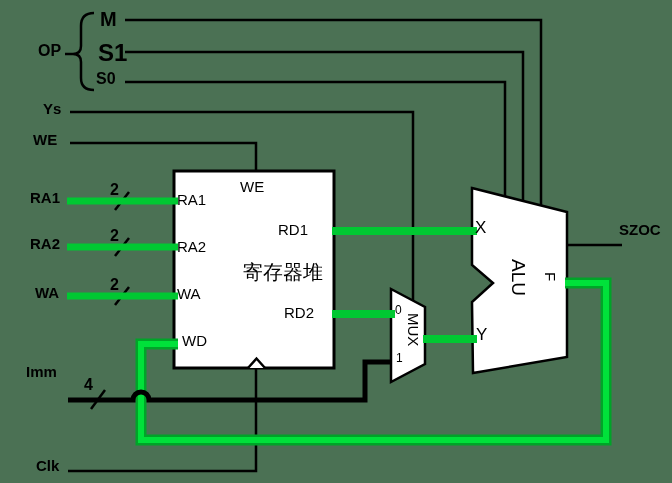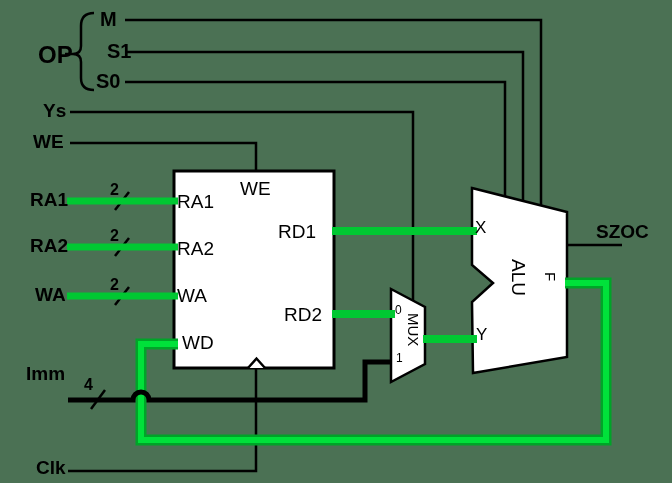--- a/index.html
+++ b/index.html
@@ -7,21 +7,21 @@
     position:relative;
     width:672px;height:483px;
     background:#4B7154;
     overflow:hidden;
     font-family:"Liberation Sans", sans-serif;
   }
   .canvas svg{position:absolute;left:0;top:0;}
   .lbl{
     position:absolute;
     color:#000;
-    font-size:19px;
+    font-size:15px;
     line-height:1.1;
     white-space:nowrap;
     font-family:"Liberation Sans", sans-serif;
   }
   .b{font-weight:bold;}
   .sm{font-size:12px;}
   .busnum{font-size:16px;font-weight:bold;}
   .vert{writing-mode:vertical-rl;}
 </style>
 </head>
@@ -68,45 +68,46 @@
       <line x1="332" y1="231" x2="477" y2="231" stroke="#00C832" stroke-width="8"></line>
       <line x1="332" y1="314" x2="395" y2="314" stroke="#00C832" stroke-width="8"></line>
       <line x1="423" y1="339" x2="477" y2="339" stroke="#00C832" stroke-width="8"></line>
       <path d="M565 283 H606 V440 H141 V344 H178" stroke="#00A428" stroke-width="11" stroke-linejoin="miter"></path>
       <path d="M565 283 H606 V440 H141 V344 H178" stroke="#00E13A" stroke-width="6" stroke-linejoin="miter"></path>
     </g>
 
     <path d="M68 400 H133 A8 8 0 0 1 149 400 H365 V362 H392" fill="none" stroke="#000" stroke-width="5"></path>
   </svg>
 
-  <span class="lbl b" style="left:38px;top:42px;font-size:24px">OP</span>
+  <span class="lbl b" style="left:38px;top:42px;font-size:16px">OP</span>
   <span class="lbl b" style="left:100px;top:8px;font-size:20px">M</span>
-  <span class="lbl b" style="left:107px;top:40px;font-size:20px">S1</span>
-  <span class="lbl b" style="left:96px;top:70px;font-size:20px">S0</span>
+  <span class="lbl b" style="left:98px;top:40px;font-size:24px">S1</span>
+  <span class="lbl b" style="left:96px;top:70px;font-size:16px">S0</span>
   <span class="lbl b" style="left:43px;top:101px">Ys</span>
   <span class="lbl b" style="left:33px;top:132px">WE</span>
   <span class="lbl b" style="left:30px;top:190px">RA1</span>
   <span class="lbl b" style="left:30px;top:236px">RA2</span>
   <span class="lbl b" style="left:35px;top:285px">WA</span>
   <span class="lbl b" style="left:26px;top:364px">Imm</span>
   <span class="lbl b" style="left:36px;top:458px">Clk</span>
-  <span class="lbl b" style="left:596px;top:222px">SZOC</span>
+  <span class="lbl b" style="left:619px;top:222px">SZOC</span>
 
   <span class="lbl busnum" style="left:110px;top:181px">2</span>
   <span class="lbl busnum" style="left:110px;top:227px">2</span>
   <span class="lbl busnum" style="left:110px;top:276px">2</span>
   <span class="lbl busnum" style="left:84px;top:376px">4</span>
 
   <span class="lbl" style="left:240px;top:179px">WE</span>
   <span class="lbl" style="left:177px;top:192px">RA1</span>
   <span class="lbl" style="left:177px;top:239px">RA2</span>
   <span class="lbl" style="left:177px;top:286px">WA</span>
   <span class="lbl" style="left:182px;top:333px">WD</span>
   <span class="lbl" style="left:278px;top:222px">RD1</span>
   <span class="lbl" style="left:284px;top:305px">RD2</span>
+  <span class="lbl" style="left:243px;top:261px;font-size:20px">寄存器堆</span>
 
   <span class="lbl sm" style="left:395px;top:304px">0</span>
   <span class="lbl sm" style="left:396px;top:352px">1</span>
   <span class="lbl vert" style="left:404px;top:313px;font-size:15px">MUX</span>
 
   <span class="lbl" style="left:475px;top:219px;font-size:17px">X</span>
   <span class="lbl" style="left:476px;top:326px;font-size:17px">Y</span>
   <span class="lbl vert" style="left:507px;top:259px;font-size:19px">ALU</span>
   <span class="lbl vert" style="left:541px;top:272px;font-size:15px">F</span>
 

